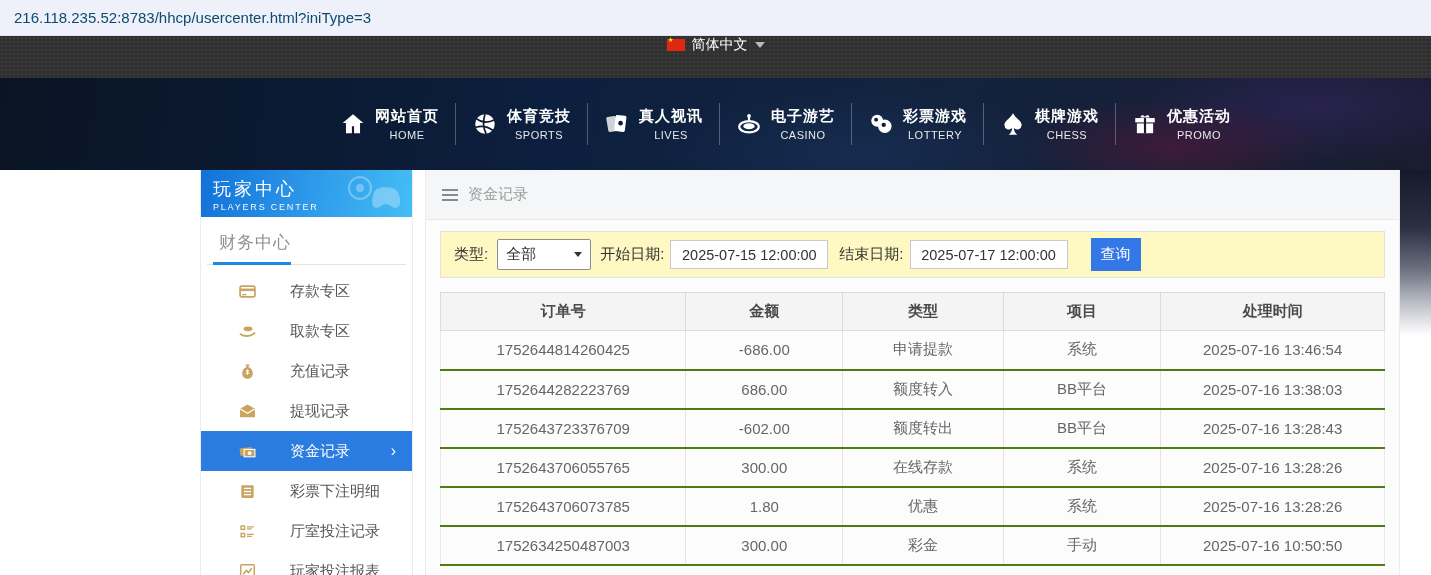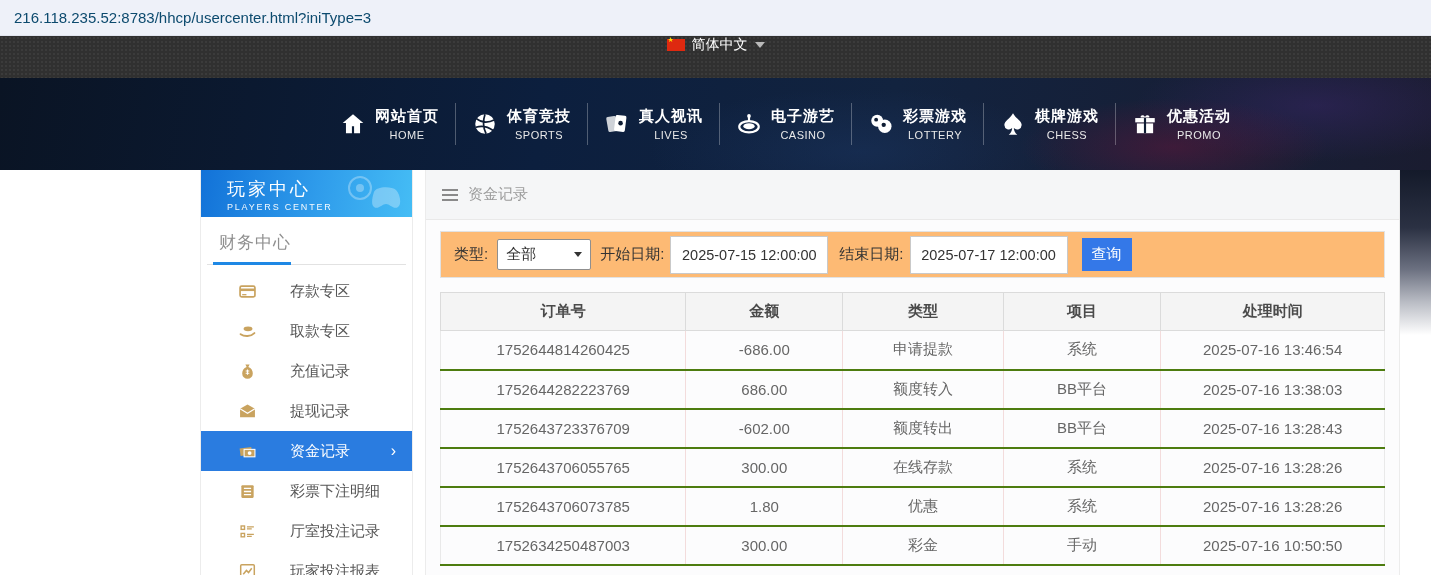--- a/index.html
+++ b/index.html
@@ -44,21 +44,21 @@
 
   
   .right-strip { position:absolute; right:0; top:170px; width:31px; height:165px;
     background:linear-gradient(180deg,#141a2a 0%,#2b3143 35%,#6b7080 60%,#b9bcc4 80%,#fff 100%); }
 
   
   .content { position:absolute; top:170px; left:200px; display:flex; align-items:flex-start; }
 
   
   .sidebar { width:213px; background:#fff; border:1px solid #ececec; border-top:none; }
-  .sidebar-header { height:47px; padding:7px 0 0 26px; color:#fff; position:relative; overflow:hidden;
+  .sidebar-header { height:47px; padding:7px 0 0 12px; color:#fff; position:relative; overflow:hidden;
     background:linear-gradient(100deg,#1272d8 0%,#2f9ceb 55%,#45bdf5 100%); }
   .sidebar-title { font-size:18px; letter-spacing:3px; }
   .sidebar-sub { font-size:9px; letter-spacing:1.8px; margin-top:1px; opacity:.95; }
   .gamepad-deco { position:absolute; right:8px; top:4px; opacity:.3; }
   .section-title { color:#8f8f8f; font-size:17px; padding:14px 18px 10px; letter-spacing:1px; }
   .section-rule { height:1px; background:#e2e2e2; margin:0 6px; position:relative; }
   .section-rule::before { content:""; position:absolute; left:6px; top:-2px; width:78px; height:3px; background:#1e88e5; }
   .menu { list-style:none; padding-top:6px; }
   .menu-item { height:40px; display:flex; align-items:center; padding-left:38px; gap:34px;
                color:#555; font-size:15px; cursor:pointer; position:relative; }
@@ -67,31 +67,31 @@
   .menu-item.active { background:#2a7ce0; color:#fff; }
   .chev { position:absolute; right:16px; font-size:16px; color:#fff; }
 
   
   .main-panel { width:975px; margin-left:12px; background:#fcfcfd; border:1px solid #ececec; border-top:none; min-height:420px; }
   .breadcrumb { height:50px; background:#f5f6f7; border-bottom:1px solid #e9e9e9;
                 display:flex; align-items:center; padding-left:16px; gap:10px; color:#9a9a9a; font-size:15px; }
   .hamburger { width:16px; height:12px; border-top:2px solid #8a8a8a; border-bottom:2px solid #8a8a8a; position:relative; }
   .hamburger::before { content:""; position:absolute; left:0; right:0; top:3px; height:2px; background:#8a8a8a; }
 
-  .filter-bar { margin:11px 14px 0; border:1px solid #e2e2e2; background:#fdba74; height:47px;
+  .filter-bar { margin:11px 14px 0; border:1px solid #e2e2e2; background:#fef9c3; height:47px;
                 display:flex; align-items:center; padding:16px 13px; font-size:15px; color:#333; }
   .select-box { width:94px; height:31px; background:#fff; border:1px solid #8f8f8f; border-radius:2px;
                 display:flex; align-items:center; justify-content:space-between;
                 padding:0 8px; margin:0 9px 0 9px; cursor:pointer; }
   .select-caret { width:0; height:0; border-left:4px solid transparent; border-right:4px solid transparent;
                   border-top:5px solid #333; }
-  .date-input { width:158px; height:38px; border:1px solid #c9c9c9; font-size:14.5px; color:#333;
+  .date-input { width:158px; height:29px; border:1px solid #c9c9c9; font-size:14.5px; color:#333;
                 text-align:center; margin:0 11px 0 6px; font-family:inherit; background:#fff; }
   .search-btn { width:50px; height:33px; background:#3478e8; color:#fff; border:none; border-radius:0;
-                font-size:15px; margin-left:3px; cursor:pointer; font-family:inherit; }
+                font-size:15px; margin-left:12px; cursor:pointer; font-family:inherit; }
 
   table.data-table { width:calc(100% - 28px); margin:14px 14px 0; border-collapse:collapse;
                      table-layout:fixed; font-size:15px; }
   .data-table th { background:#f4f4f4; border:1px solid #dbdbdb; height:38px; color:#4a4a4a;
                    font-weight:bold; text-align:center; }
   .data-table td { height:39px; text-align:center; color:#666;
                    border-bottom:2px solid #4d7c0f; border-left:1px solid #f3dcdc; border-right:1px solid #f3dcdc; }
   .data-table td:first-child { border-left:1px solid #e9e9e9; }
   .data-table td:last-child { border-right:1px solid #e9e9e9; }
 </style>

